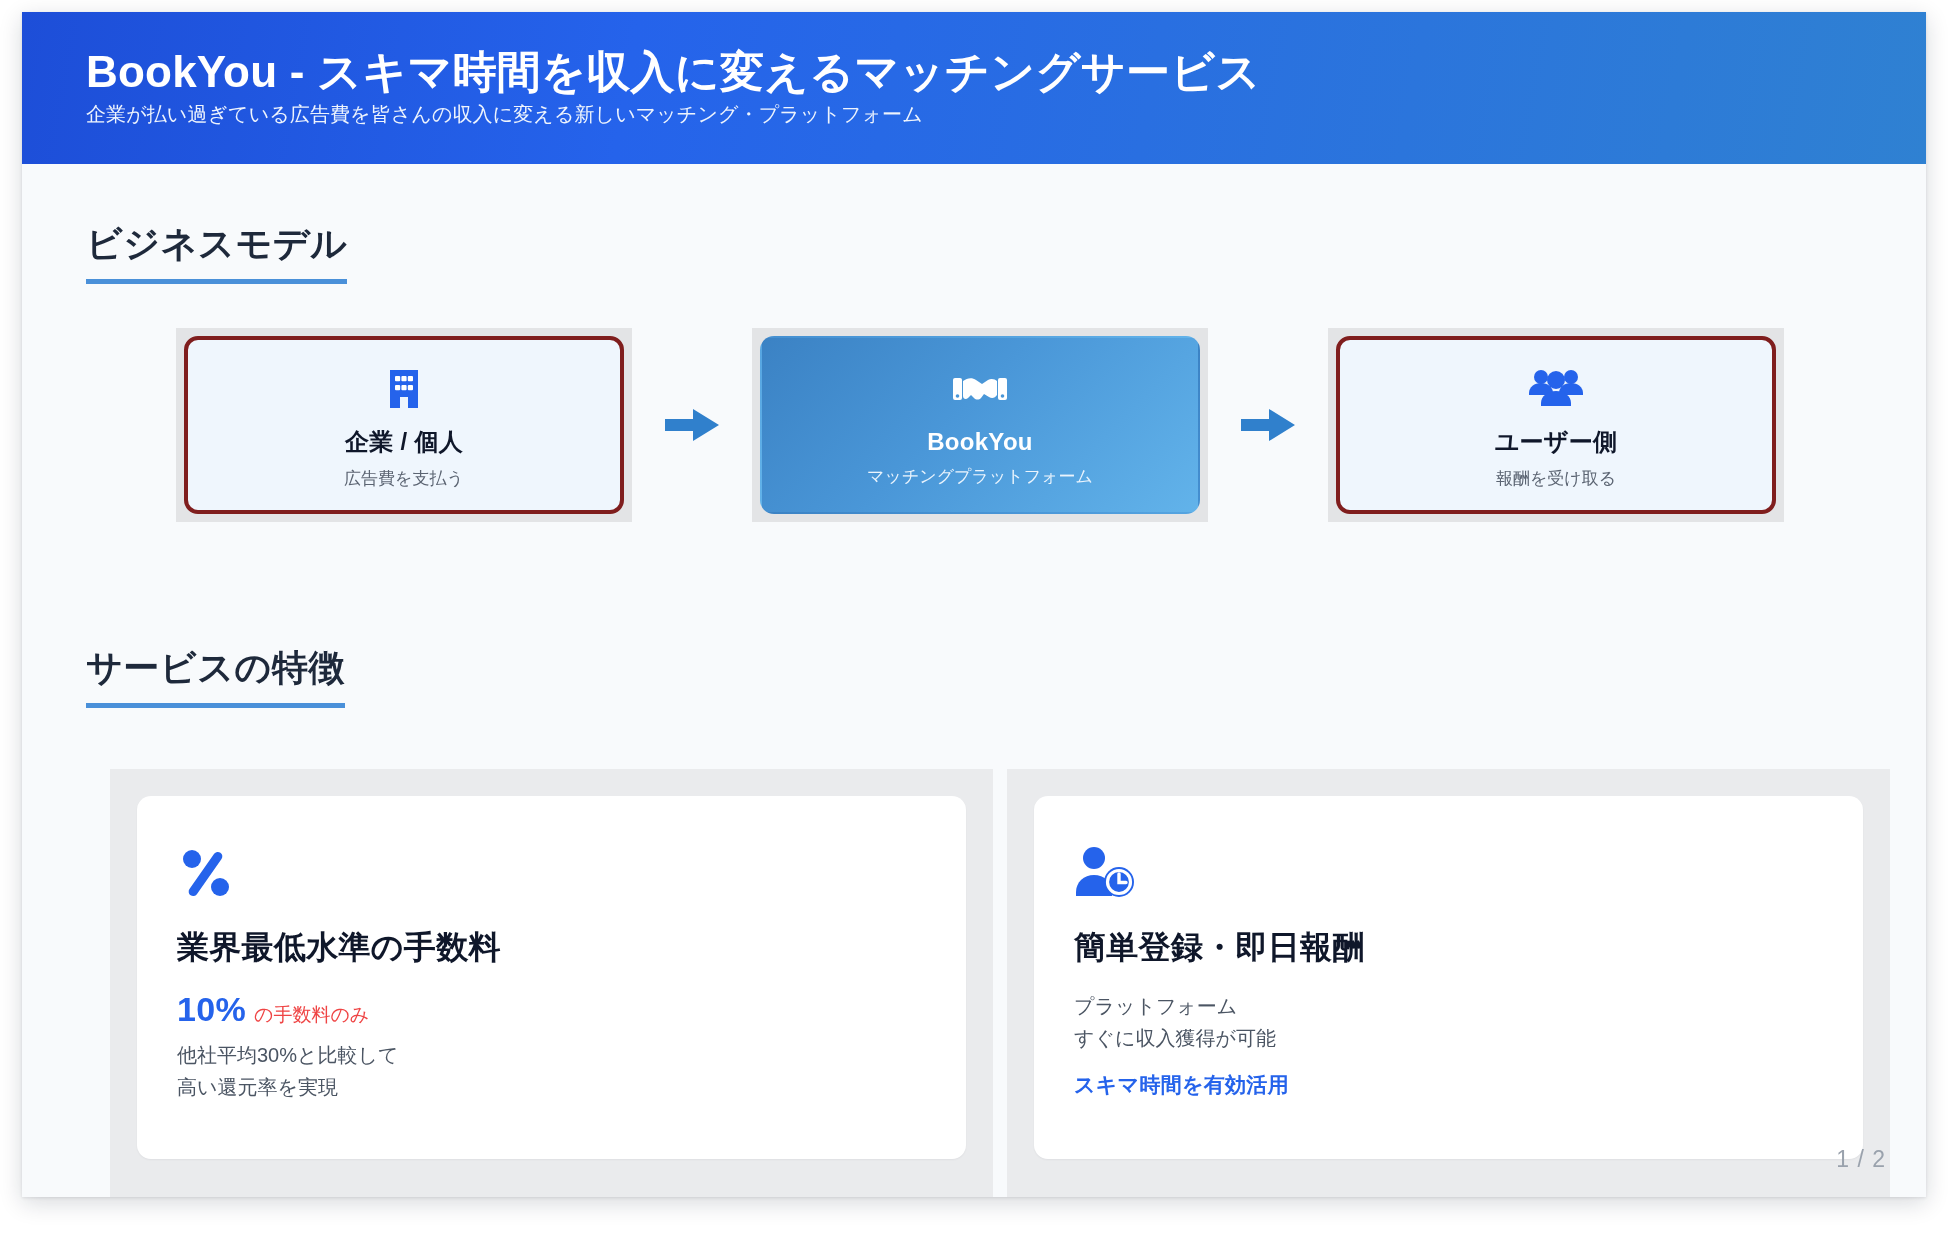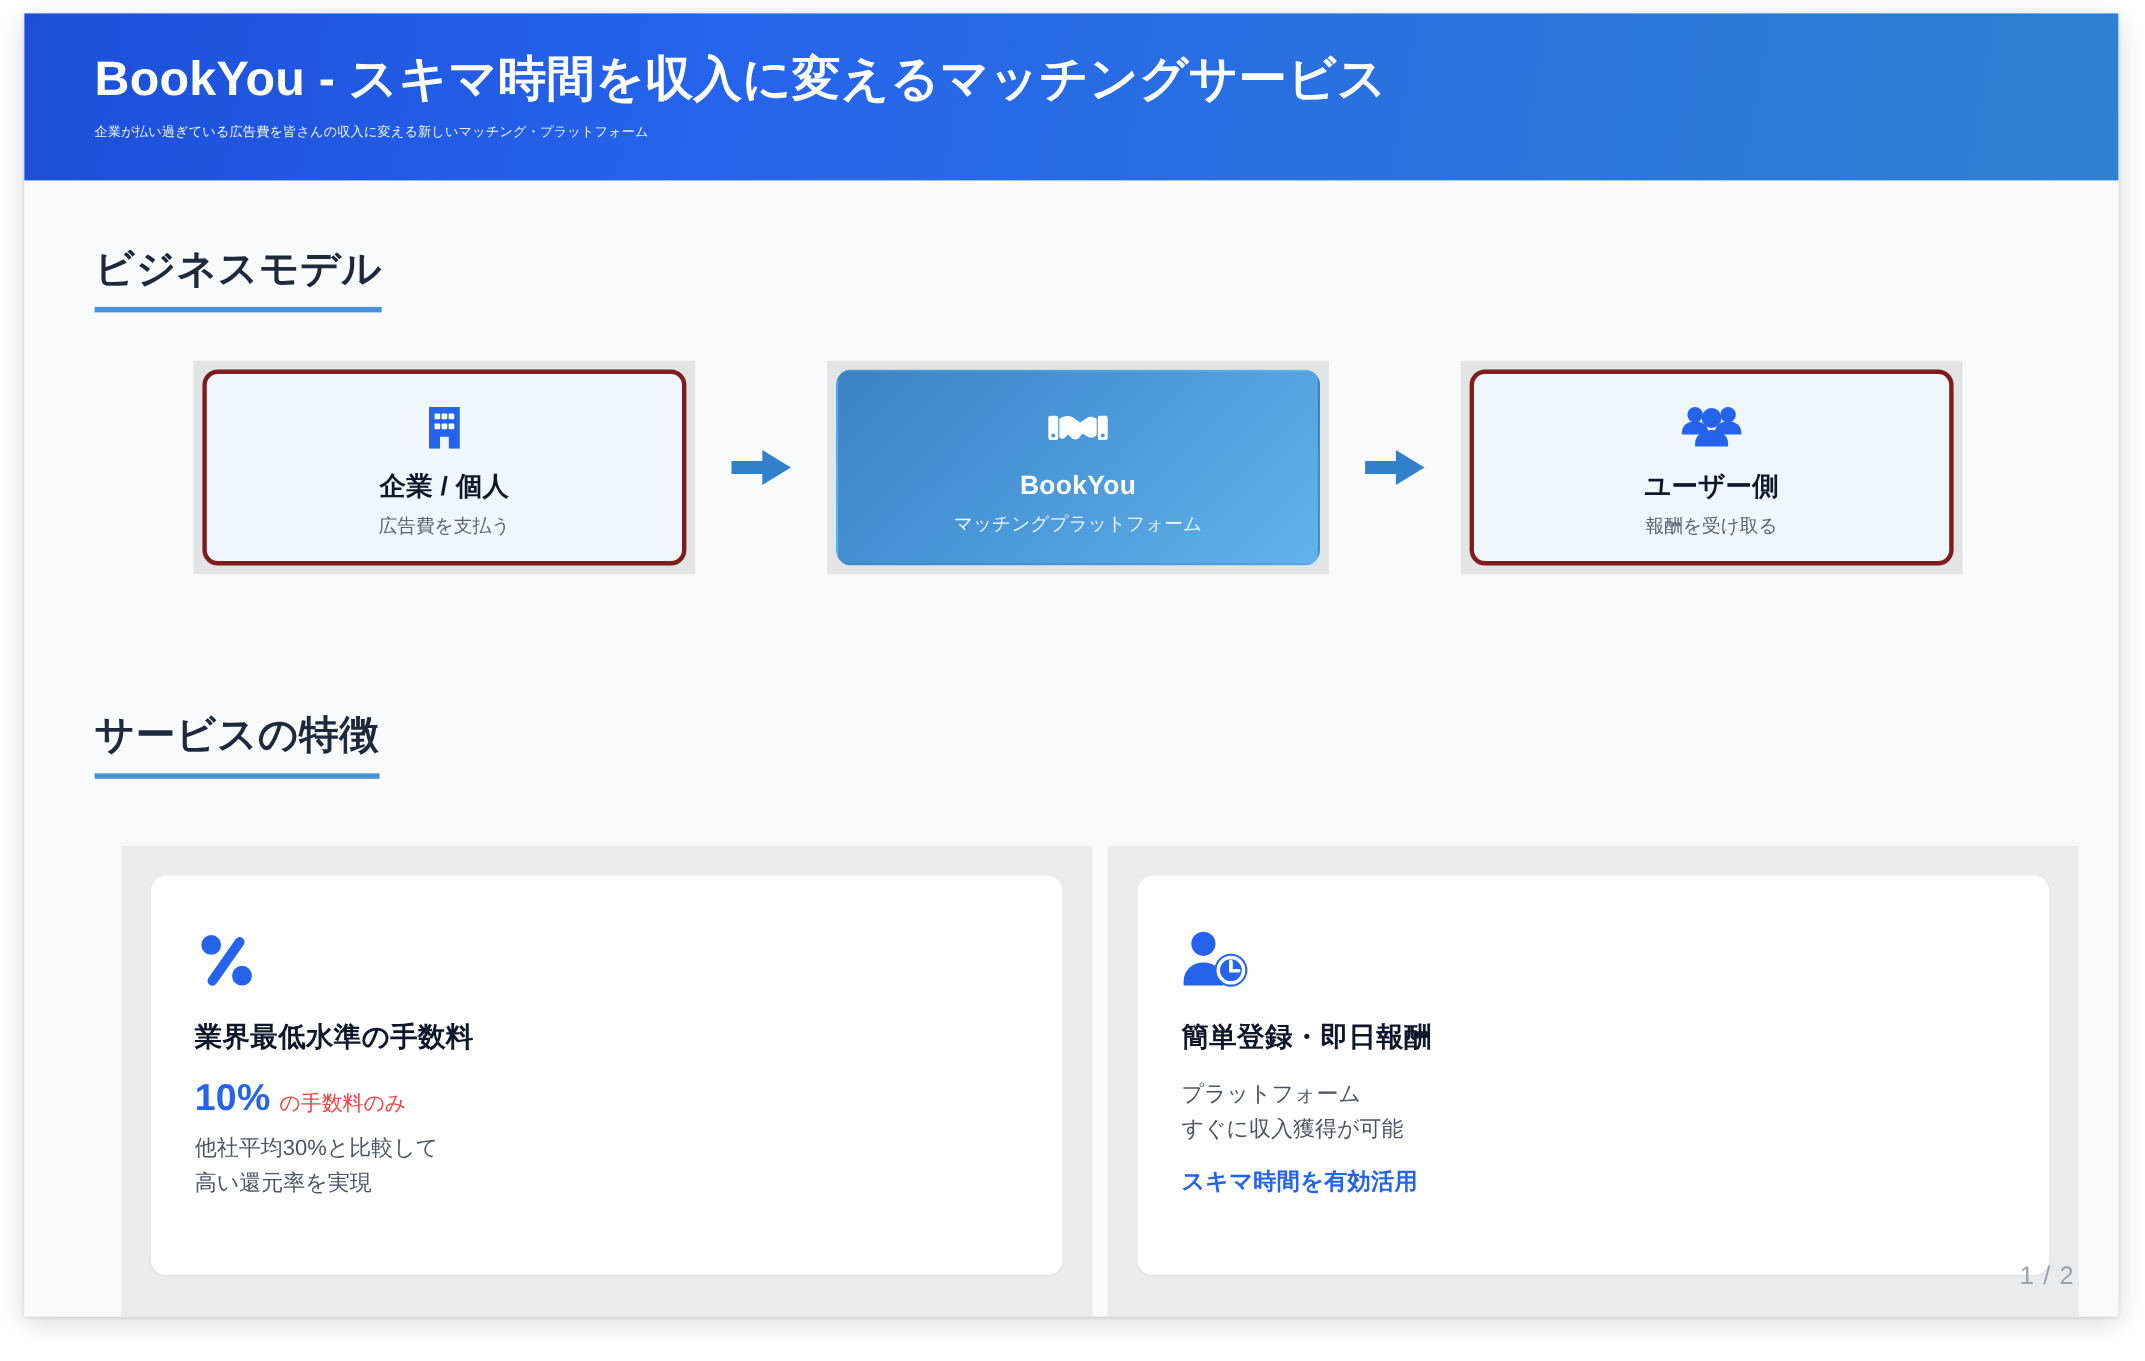--- a/index.html
+++ b/index.html
@@ -39,23 +39,23 @@
   .slide-title {
     color: #ffffff;
     font-size: 44px;
     font-weight: 700;
     letter-spacing: 0.2px;
     line-height: 1.18;
     white-space: nowrap;
   }
   .slide-subtitle {
     color: #eef4fd;
-    font-size: 12px;
+    font-size: 20px;
     font-weight: 400;
-    margin-top: 14px;
+    margin-top: 3px;
     letter-spacing: 0.1px;
     white-space: nowrap;
   }
 
   
   .slide-body {
     position: relative;
     padding: 0 64px;
   }
 
@@ -141,21 +141,21 @@
   }
   .feature-card {
     background: #ffffff;
     border-radius: 14px;
     height: 363px;
     padding: 40px 40px 0 40px;
     box-shadow: 0 1px 2px rgba(15,23,42,0.05);
   }
   .feature-icon { height: 74px; display: flex; align-items: center; }
   .feature-title {
-    font-size: 25px;
+    font-size: 32px;
     font-weight: 700;
     color: #0f172a;
     margin-top: 16px;
     letter-spacing: 0.3px;
   }
   .feature-lines { margin-top: 20px; }
   .f-line {
     display: flex;
     align-items: baseline;
     gap: 8px;

